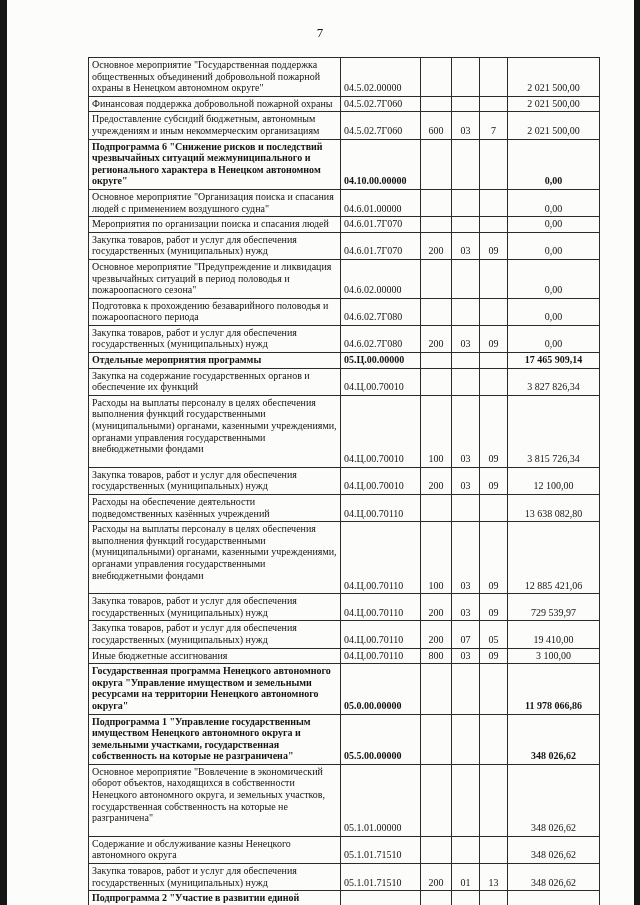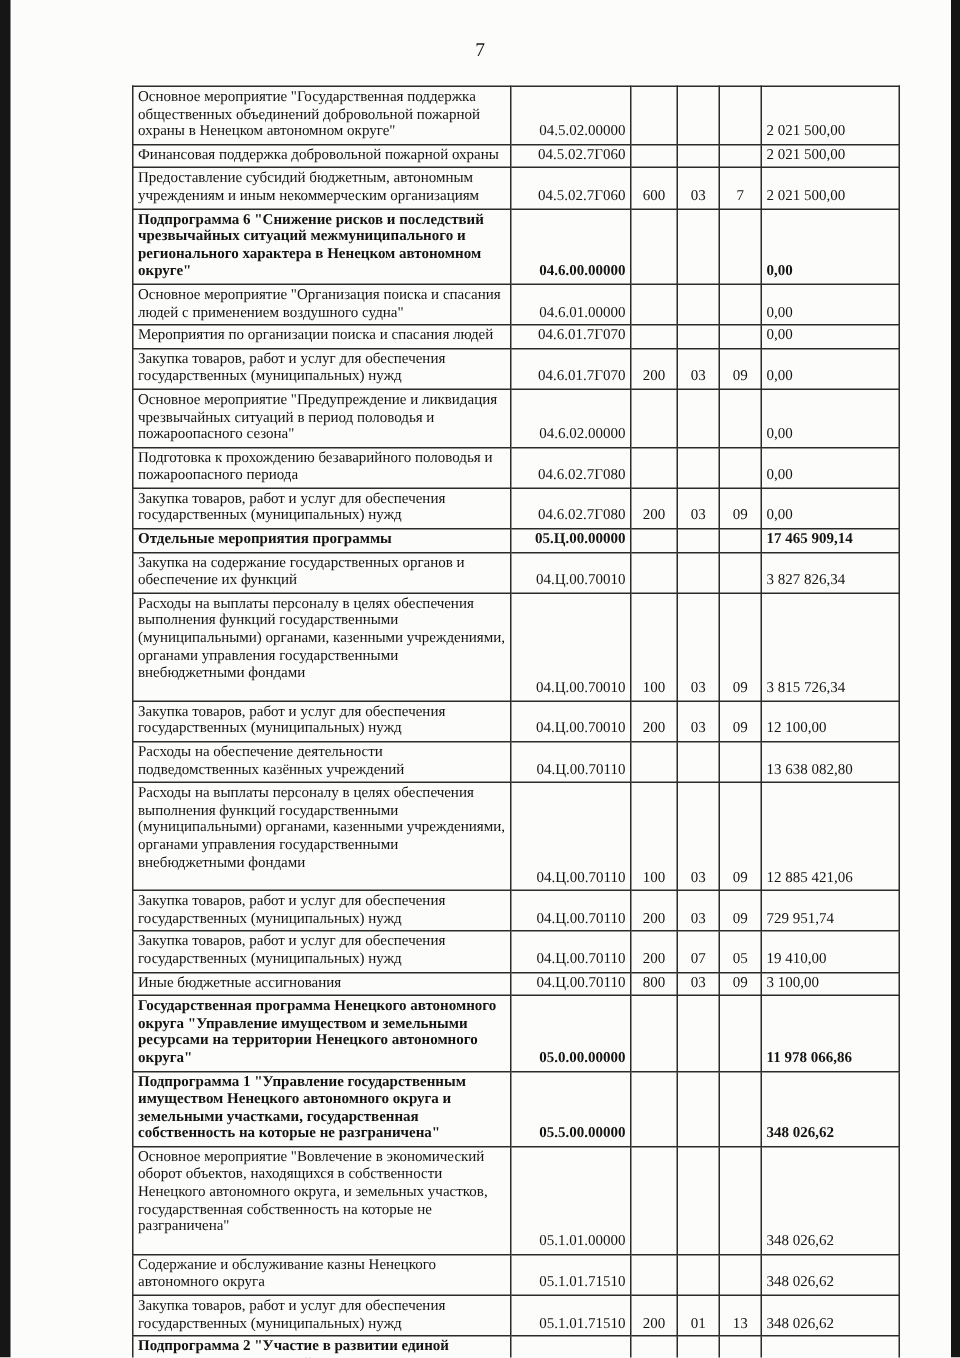--- a/index.html
+++ b/index.html
@@ -25,23 +25,23 @@
     font-size:10px;line-height:1.16;
   }
   table.budget td{
     border:1px solid #2b2b2b;
     padding:1px 3px 2px 3px;
     vertical-align:bottom;
     overflow:hidden;
   }
   td.name{text-align:left;vertical-align:top}
   td.name.spacer{padding-bottom:12px}
-  td.code{text-align:right;white-space:nowrap}
+  td.code{text-align:left;white-space:nowrap}
   td.small{text-align:center;white-space:nowrap}
-  td.amount{text-align:left;white-space:nowrap}
+  td.amount{text-align:center;white-space:nowrap}
   tr.bold{font-weight:bold}
 </style>
 </head>
 <body>
 
 <div class="scan-edge left"></div>
 <div class="scan-edge right"></div>
 
 <div class="page-number">7</div>
 
@@ -74,21 +74,21 @@
       <tr>
         <td class="name">Предоставление субсидий бюджетным, автономным учреждениям и иным некоммерческим организациям</td>
         <td class="code">04.5.02.7Г060</td>
         <td class="small">600</td>
         <td class="small">03</td>
         <td class="small">7</td>
         <td class="amount">2 021 500,00</td>
       </tr>
       <tr class="bold">
         <td class="name">Подпрограмма 6 "Снижение рисков и последствий чрезвычайных ситуаций межмуниципального и регионального характера в Ненецком автономном округе"</td>
-        <td class="code">04.6.00.00000</td>
+        <td class="code">04.10.00.00000</td>
         <td class="small"></td>
         <td class="small"></td>
         <td class="small"></td>
         <td class="amount">0,00</td>
       </tr>
       <tr>
         <td class="name">Основное мероприятие "Организация поиска и спасания людей с применением воздушного судна"</td>
         <td class="code">04.6.01.00000</td>
         <td class="small"></td>
         <td class="small"></td>
@@ -182,21 +182,21 @@
         <td class="small">03</td>
         <td class="small">09</td>
         <td class="amount">12 885 421,06</td>
       </tr>
       <tr>
         <td class="name">Закупка товаров, работ и услуг для обеспечения государственных (муниципальных) нужд</td>
         <td class="code">04.Ц.00.70110</td>
         <td class="small">200</td>
         <td class="small">03</td>
         <td class="small">09</td>
-        <td class="amount">729 951,74</td>
+        <td class="amount">729 539,97</td>
       </tr>
       <tr>
         <td class="name">Закупка товаров, работ и услуг для обеспечения государственных (муниципальных) нужд</td>
         <td class="code">04.Ц.00.70110</td>
         <td class="small">200</td>
         <td class="small">07</td>
         <td class="small">05</td>
         <td class="amount">19 410,00</td>
       </tr>
       <tr>

